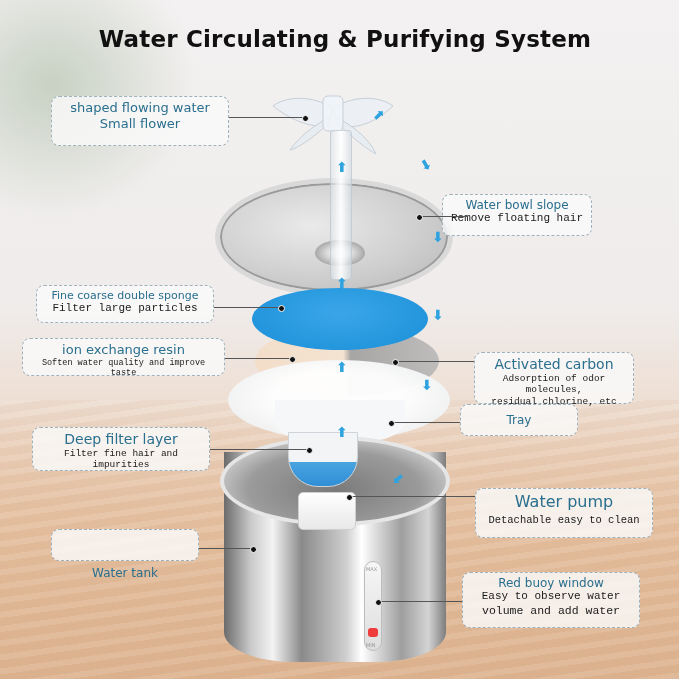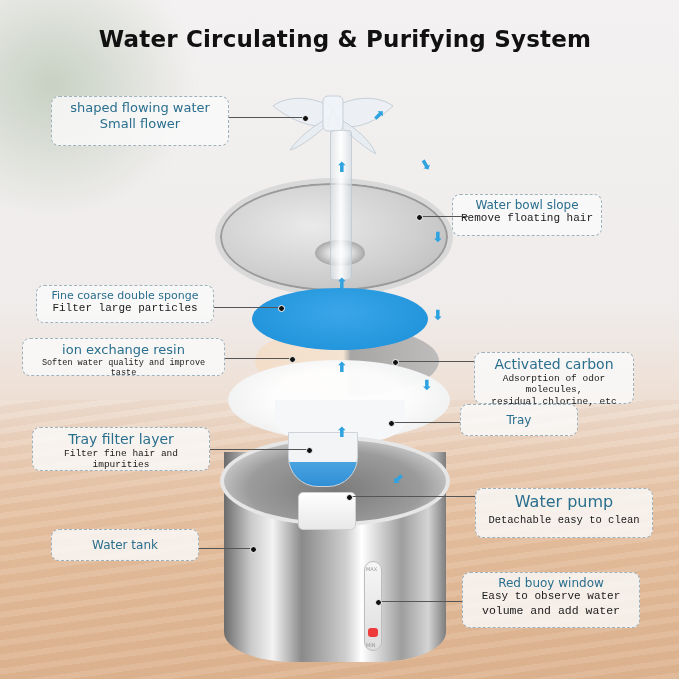--- a/index.html
+++ b/index.html
@@ -157,21 +157,21 @@
 <span class="arrow" style="left:336px;top:425px">⬆</span>
 <span class="arrow" style="left:392px;top:472px;transform:rotate(45deg)">⬇</span>
 
 <div class="label-box" style="left:51px;top:96px;width:178px;height:50px;">
   <div class="t" style="font-size:13px;">shaped flowing water</div>
   <div class="t" style="font-size:13px;">Small flower</div>
 </div>
 <div class="leader" style="left:229px;top:117px;width:74px;"></div>
 <div class="dot" style="left:302px;top:115px;"></div>
 
-<div class="label-box" style="left:452px;top:194px;width:150px;height:42px;text-align:center;">
+<div class="label-box" style="left:442px;top:194px;width:150px;height:42px;text-align:center;">
   <div class="t" style="font-size:12px;">Water bowl slope</div>
   <div class="s" style="font-size:11px;">Remove floating hair</div>
 </div>
 <div class="leader" style="left:420px;top:216px;width:48px;"></div>
 <div class="dot" style="left:416px;top:214px;"></div>
 
 <div class="label-box" style="left:36px;top:285px;width:178px;height:38px;">
   <div class="t" style="font-size:11px;">Fine coarse double sponge</div>
   <div class="s" style="font-size:11px;">Filter large particles</div>
 </div>
@@ -193,35 +193,35 @@
 <div class="leader" style="left:395px;top:361px;width:79px;"></div>
 <div class="dot" style="left:392px;top:359px;"></div>
 
 <div class="label-box" style="left:460px;top:404px;width:118px;height:32px;">
   <div class="t" style="font-size:12px;line-height:24px;">Tray</div>
 </div>
 <div class="leader" style="left:391px;top:422px;width:69px;"></div>
 <div class="dot" style="left:388px;top:420px;"></div>
 
 <div class="label-box" style="left:32px;top:427px;width:178px;height:44px;">
-  <div class="t" style="font-size:14px;">Tray filter layer</div>
+  <div class="t" style="font-size:14px;">Deep filter layer</div>
   <div class="s" style="font-size:9.5px;">Filter fine hair and impurities</div>
 </div>
 <div class="leader" style="left:210px;top:449px;width:98px;"></div>
 <div class="dot" style="left:306px;top:447px;"></div>
 
 <div class="label-box" style="left:475px;top:488px;width:178px;height:50px;">
   <div class="t" style="font-size:16px;">Water pump</div>
   <div class="s" style="font-size:10.5px;margin-top:3px;">Detachable easy to clean</div>
 </div>
 <div class="leader" style="left:350px;top:496px;width:125px;"></div>
 <div class="dot" style="left:346px;top:494px;"></div>
 
 <div class="label-box" style="left:51px;top:529px;width:148px;height:32px;">
-  <div class="t" style="font-size:12px;line-height:24px;">Water tank</div>
+  <div class="t" style="font-size:12px;line-height:24px;margin-top:28px;">Water tank</div>
 </div>
 <div class="leader" style="left:199px;top:548px;width:52px;"></div>
 <div class="dot" style="left:250px;top:546px;"></div>
 
 <div class="label-box" style="left:462px;top:572px;width:178px;height:56px;">
   <div class="t" style="font-size:12px;">Red buoy window</div>
   <div class="s" style="font-size:11px;">Easy to observe water</div>
   <div class="s" style="font-size:11.5px;">volume and add water</div>
 </div>
 <div class="leader" style="left:378px;top:601px;width:84px;"></div>

